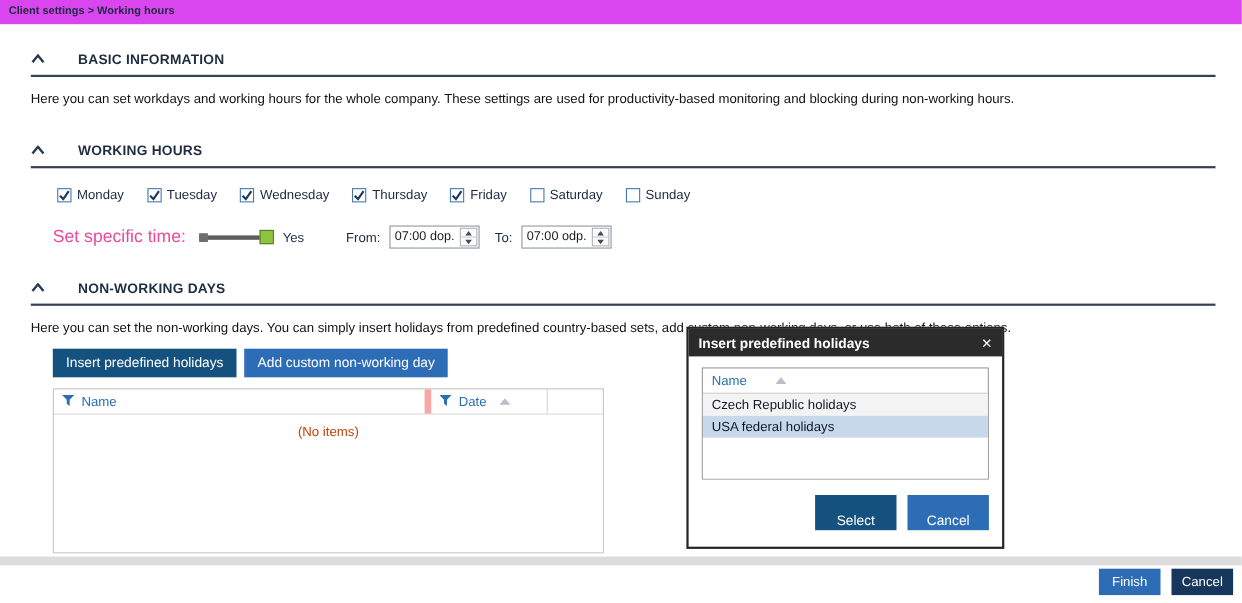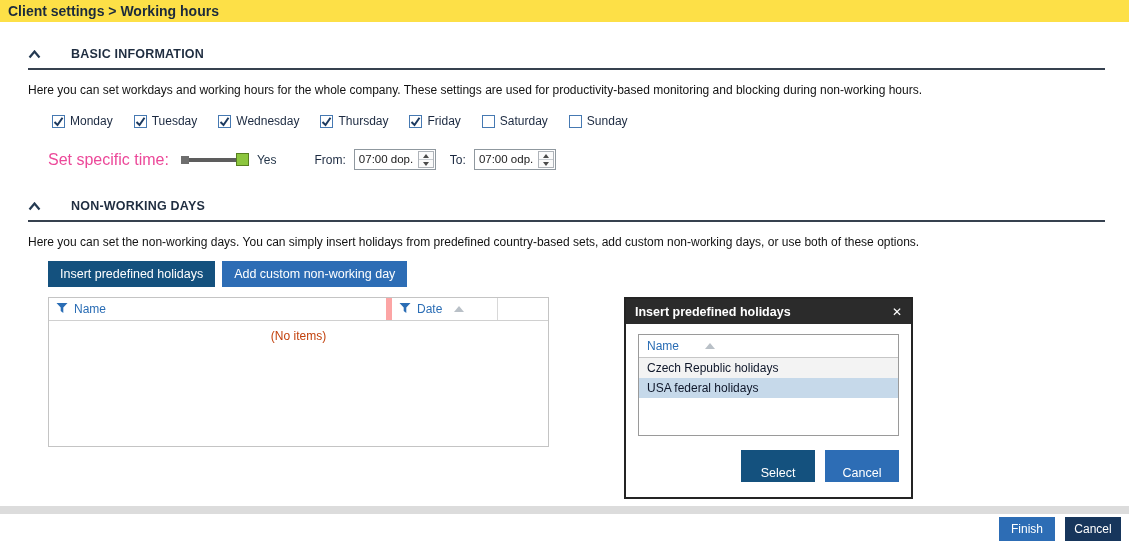--- a/index.html
+++ b/index.html
@@ -1,22 +1,22 @@
 <!DOCTYPE html>
 <html><head>
 <meta charset="utf-8">
 <style>
   * { margin:0; padding:0; box-sizing:border-box; }
   html,body { background:#fff; }
   body { font-family:"Liberation Sans","DejaVu Sans",sans-serif; }
   .app { position:relative; width:1129px; height:548px; background:#fff; overflow:hidden; }
 
   
-  .topbar { height:22px; background:#fde047; line-height:22px; padding-left:8px;
-            font-size:14px; font-weight:bold; color:#1b2a3c; }
+  .topbar { height:22px; background:#d946ef; line-height:22px; padding-left:8px;
+            font-size:10px; font-weight:bold; color:#1b2a3c; }
 
   .content { padding:0 24px 0 28px; }
 
   
   .section-header { display:flex; align-items:center; gap:9px;
                     border-bottom:2px solid #36414f; padding-bottom:5px; cursor:pointer; }
   .section-header .stitle { font-size:12.5px; font-weight:bold; color:#1f2d40; letter-spacing:.2px;margin-left:21px; }
   .sh-basic { margin-top:23px; }
   .sh-wh { margin-top:31px; }
   .sh-nwd { margin-top:27px; }
@@ -113,20 +113,28 @@
     <div class="section-header sh-basic">
       <span>
         <svg width="13" height="9" viewBox="0 0 13 9">
             <polyline points="1.5,7.5 6.5,1.5 11.5,7.5" fill="none" stroke="#243a52" stroke-width="2.2"></polyline>
           </svg>
       </span>
       <span class="stitle">BASIC INFORMATION</span>
     </div>
     <p class="desc">Here you can set workdays and working hours for the whole company. These settings are used for productivity-based monitoring and blocking during non-working hours.</p>
 
+    <div class="section-header sh-wh">
+      <span>
+        <svg width="13" height="9" viewBox="0 0 13 9">
+            <polyline points="1.5,7.5 6.5,1.5 11.5,7.5" fill="none" stroke="#243a52" stroke-width="2.2"></polyline>
+          </svg>
+      </span>
+      <span class="stitle">WORKING HOURS</span>
+    </div>
 
     <div class="days-row">
       <span class="day">
         <span class="cb checked">
             <svg width="11" height="11" viewBox="0 0 11 11">
               <polyline points="1.5,6 4.5,9 9.5,1.8" fill="none" stroke="#1d3a5f" stroke-width="2"></polyline>
             </svg>
           </span>
         <span class="day-label">Monday</span>
       </span>

